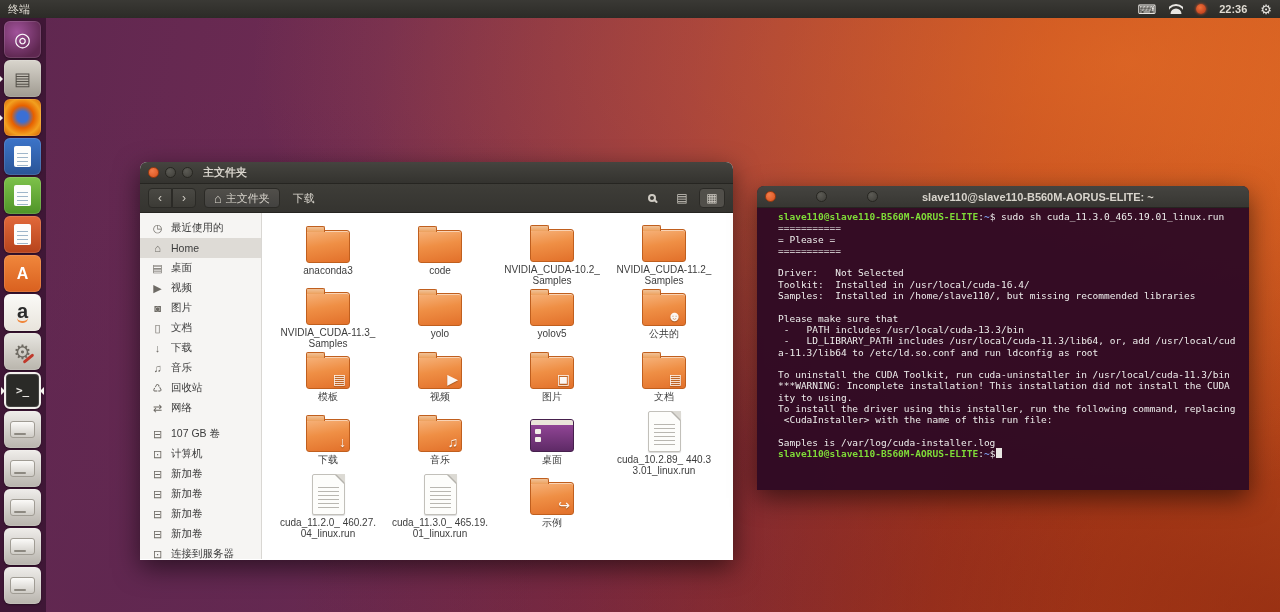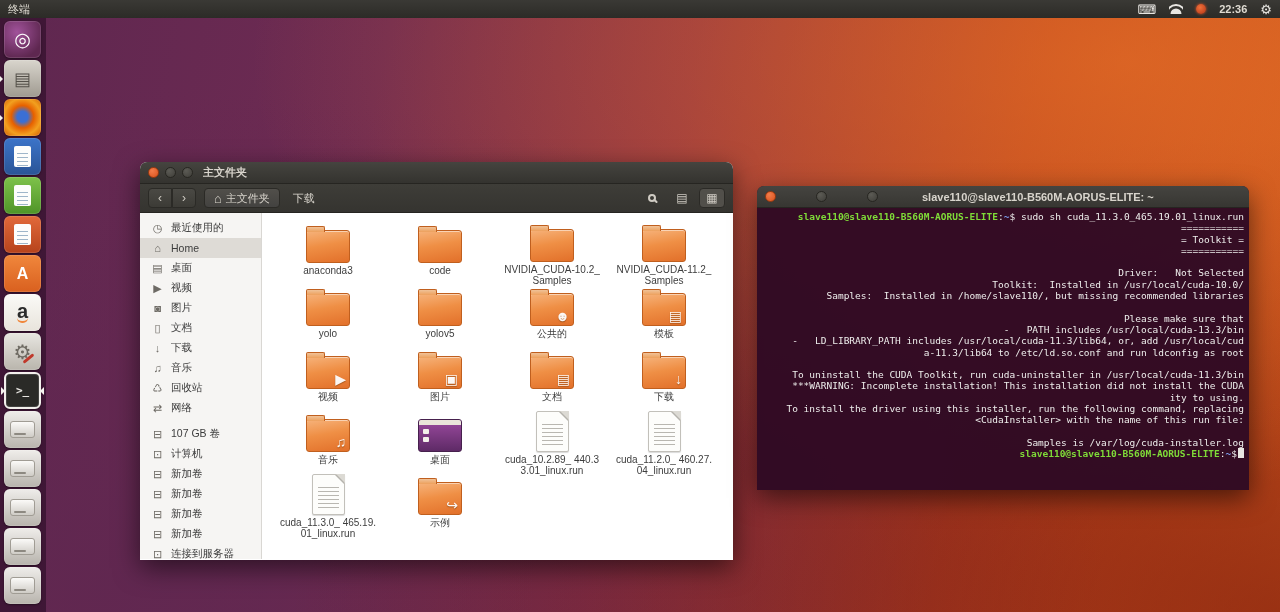--- a/index.html
+++ b/index.html
@@ -137,21 +137,21 @@
   .ico-desktop { width:44px; height:33px; border-radius:3px; position:relative;
     background:linear-gradient(#9a4a9e,#5e2a66); border:1px solid #46204d; }
   .ico-desktop::before { content:""; position:absolute; left:0; top:0; right:0; height:5px;
     background:#eae5da; border-radius:2px 2px 0 0; }
   .ico-desktop::after { content:""; position:absolute; left:4px; top:9px; width:6px; height:5px;
     background:#f3f0ea; box-shadow:0 8px 0 #f3f0ea; border-radius:1px; }
 
   
   #term { left:757px; top:186px; width:492px; height:304px; background:rgba(48,10,36,.97); }
   #term .titlebar { background:linear-gradient(#454440,#37363;); background:linear-gradient(#454440,#373632);gap:40px; }
-  .term-body { padding:3px 5px;text-align:right; }
+  .term-body { padding:3px 21px; }
   .t-line { font-family:"DejaVu Sans Mono",monospace; font-size:9.5px; line-height:11.3px;
     color:#eeeeec; white-space:pre; }
   .t-g { color:#7fdb38; font-weight:bold; }
   .t-b { color:#7d9ff0; font-weight:bold; }
   .cursor { display:inline-block; width:6px; height:10px; background:#e8e6e2;
     vertical-align:-1px; margin-left:1px; }
 </style>
 </head>
 <body>
 
@@ -337,20 +337,26 @@
         <div class="file-item">
           <div class="fi-iconbox">
             <div class="ico-folder"></div>
           </div>
           <div class="fi-label">NVIDIA_CUDA-11.2_Samples</div>
         </div>
         <div class="file-item">
           <div class="fi-iconbox">
             <div class="ico-folder"></div>
           </div>
+          <div class="fi-label">NVIDIA_CUDA-11.3_Samples</div>
+        </div>
+        <div class="file-item">
+          <div class="fi-iconbox">
+            <div class="ico-folder"></div>
+          </div>
           <div class="fi-label">yolo</div>
         </div>
         <div class="file-item">
           <div class="fi-iconbox">
             <div class="ico-folder"></div>
           </div>
           <div class="fi-label">yolov5</div>
         </div>
         <div class="file-item">
           <div class="fi-iconbox">
@@ -447,25 +453,25 @@
 <div class="window" id="term">
   <div class="titlebar">
     <span class="wbtn close"></span>
     <span class="wbtn"></span>
     <span class="wbtn"></span>
     <span class="wtitle">slave110@slave110-B560M-AORUS-ELITE: ~</span>
   </div>
   <div class="term-body" id="termbody">
       <div class="t-line"><span class="t-g">slave110@slave110-B560M-AORUS-ELITE</span><span>:</span><span class="t-b">~</span><span>$ sudo sh cuda_11.3.0_465.19.01_linux.run</span></div>
       <div class="t-line">===========</div>
-      <div class="t-line">= Toolkit =</div>
+      <div class="t-line">= Please =</div>
       <div class="t-line">===========</div>
       <div class="t-line">&nbsp;</div>
       <div class="t-line">Driver:   Not Selected</div>
-      <div class="t-line">Toolkit:  Installed in /usr/local/cuda-10.0/</div>
+      <div class="t-line">Toolkit:  Installed in /usr/local/cuda-16.4/</div>
       <div class="t-line">Samples:  Installed in /home/slave110/, but missing recommended libraries</div>
       <div class="t-line">&nbsp;</div>
       <div class="t-line">Please make sure that</div>
       <div class="t-line"> -   PATH includes /usr/local/cuda-13.3/bin</div>
       <div class="t-line"> -   LD_LIBRARY_PATH includes /usr/local/cuda-11.3/lib64, or, add /usr/local/cud</div>
       <div class="t-line">a-11.3/lib64 to /etc/ld.so.conf and run ldconfig as root</div>
       <div class="t-line">&nbsp;</div>
       <div class="t-line">To uninstall the CUDA Toolkit, run cuda-uninstaller in /usr/local/cuda-11.3/bin</div>
       <div class="t-line">***WARNING: Incomplete installation! This installation did not install the CUDA</div>
       <div class="t-line">ity to using.</div>

